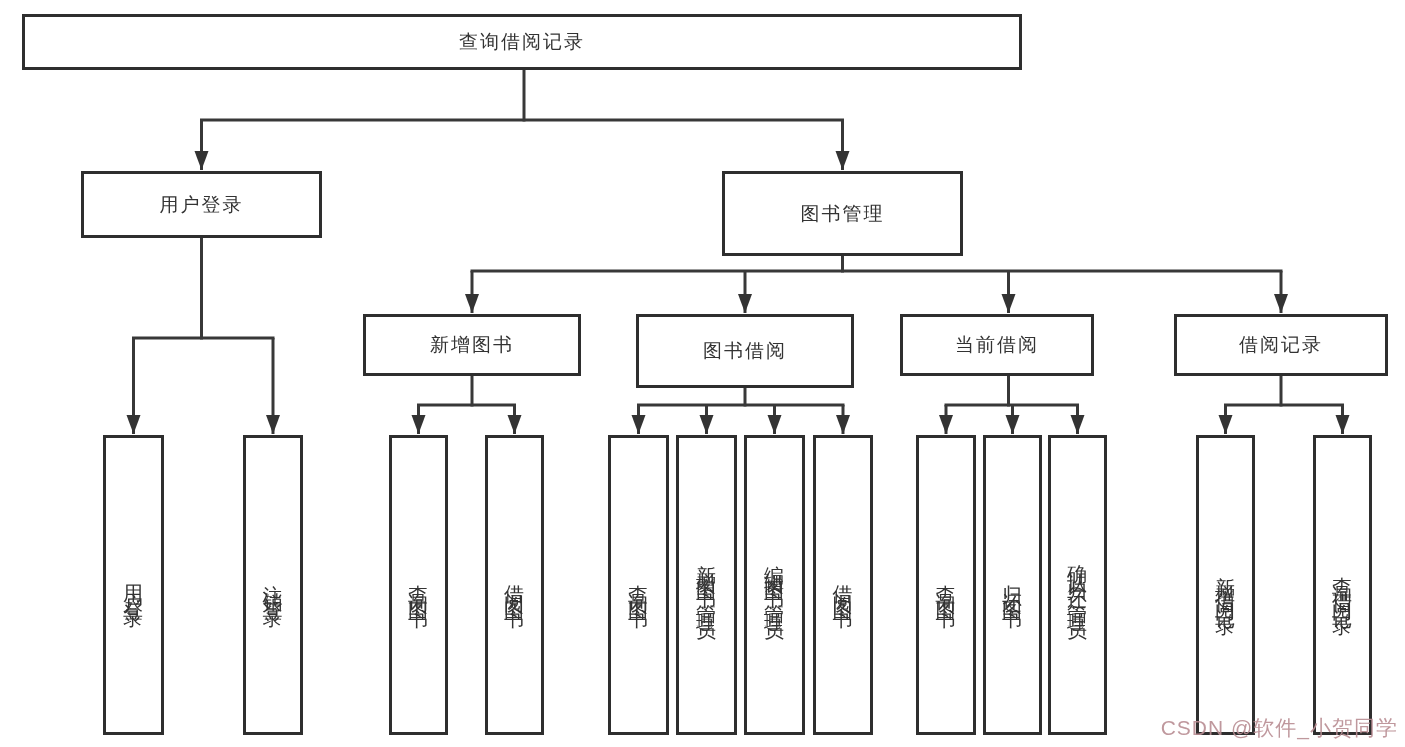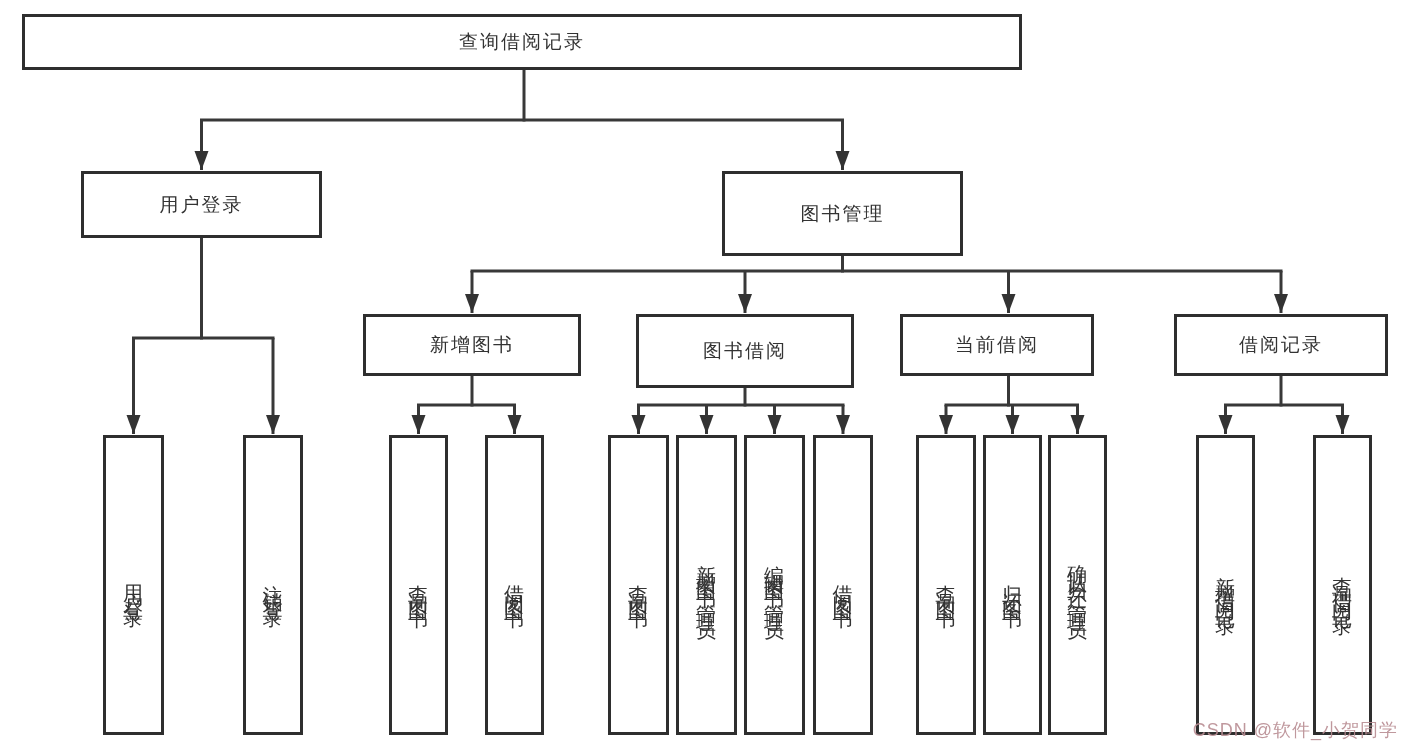--- a/index.html
+++ b/index.html
@@ -25,21 +25,21 @@
     writing-mode:vertical-rl;
     text-orientation:mixed;
     font-size:20px;
     letter-spacing:8px;
     line-height:1;
     color:#333333;
   }
   .watermark{
     position:absolute;
     right:7px;bottom:5px;
-    font-size:18px;
+    font-size:21px;
     letter-spacing:1px;
     color:#b98d93;
     opacity:.9;
     white-space:nowrap;
     margin-left:32px;
   }
 </style>
 </head>
 <body>
 

